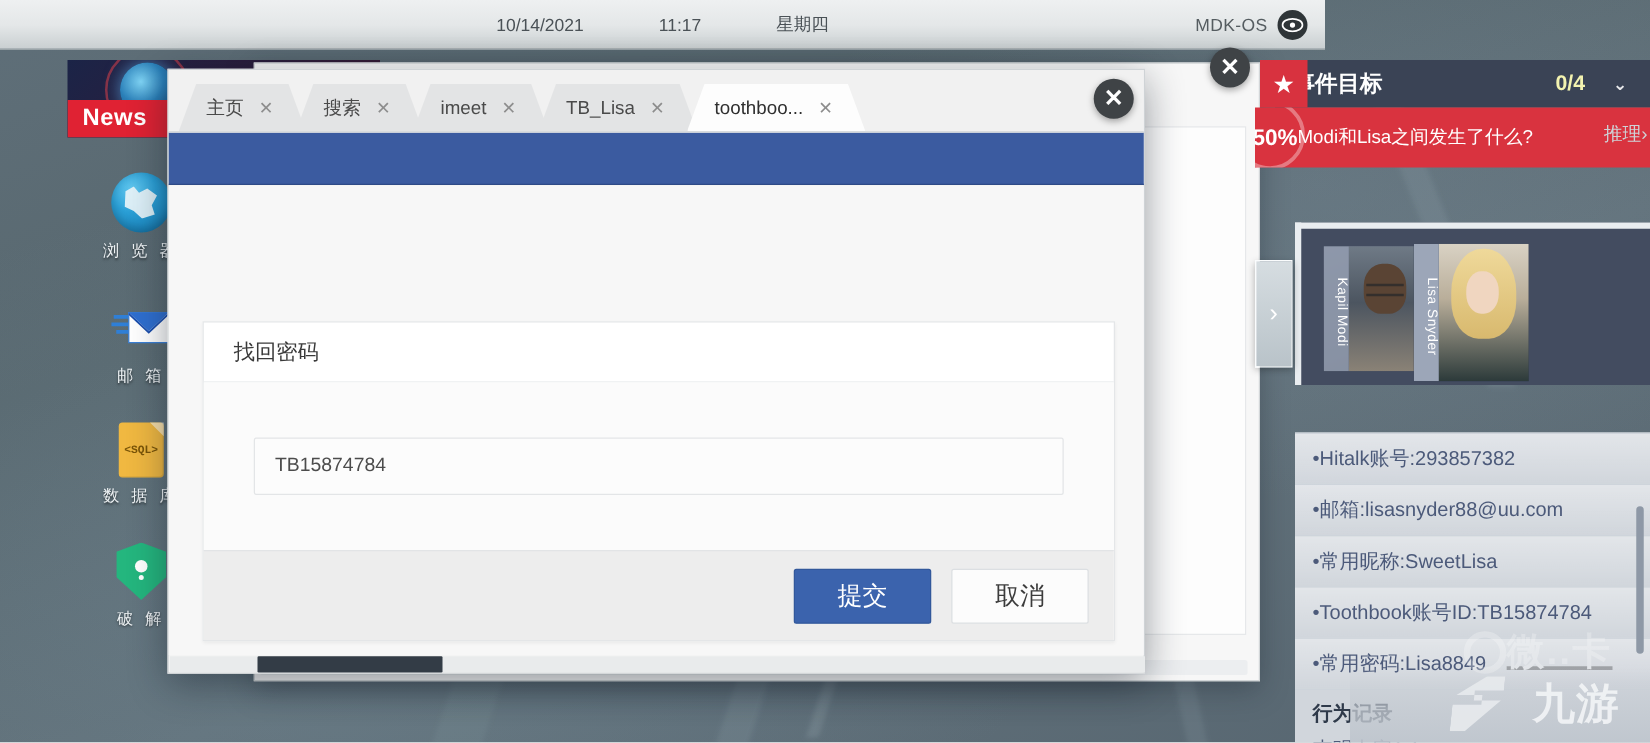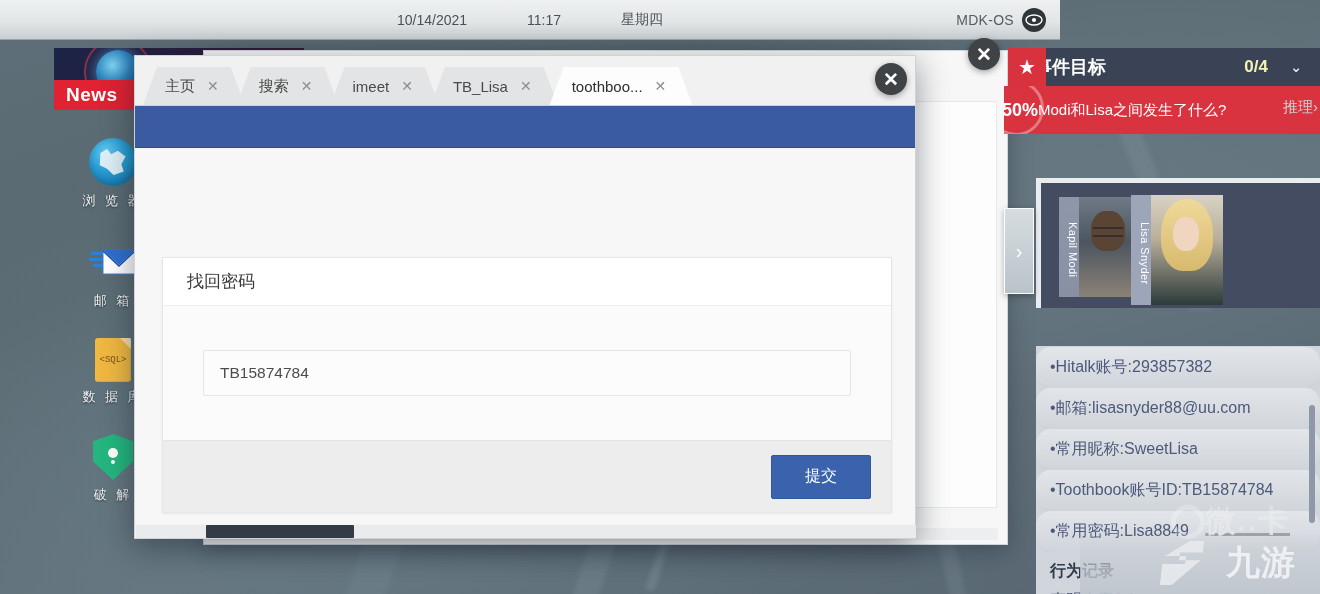--- a/index.html
+++ b/index.html
@@ -96,21 +96,21 @@
     width: 36px !important; height: 44px !important; margin-top: 2px;
     background: #f0b841; border-radius: 3px 3px 3px 3px;
     box-shadow: inset -1px -1px 0 rgba(0,0,0,.08);
   }
   .ic-sql:before {
     content:""; position:absolute; right:0; top:0; border-top:11px solid #fff;
     border-left:11px solid transparent; opacity:.55;
   }
   .sql-tag {
     position:absolute; left:50%; top:50%; transform:translate(-50%,-50%);
-    font-size:9px; color:#7a5508; font-family:"Liberation Mono", monospace; font-weight:normal;
+    font-size:9px; color:#7a5508; font-family:"Liberation Mono", monospace; font-weight:bold;
   }
   .ic-shield {
     width: 40px !important; height: 46px !important; margin: 0 auto 6px;
     background: #24b67e;
     clip-path: polygon(50% 0%, 100% 16%, 100% 60%, 50% 100%, 0% 60%, 0% 16%);
     position: relative;
   }
   .ic-shield:after {
     content:""; position:absolute; left:50%; top:30%; transform:translateX(-50%);
     width:10px; height:10px; border-radius:50%; background:#fff;
@@ -190,21 +190,21 @@
   .field {
     width: 100%; height: 46px; border: 1px solid #e3e5e7; border-radius: 2px;
     background: #fcfcfc; display: flex; align-items: center; padding: 4px 16px;
     font-size: 15.5px; color: #4c4c4c; cursor: text;
   }
   .dialog-foot {
     height: 72px; background: #ededed; border-top: 1px solid #e2e4e6;
     display: flex; align-items: center; justify-content: flex-end; gap: 16px; padding-right: 20px;
   }
   .btn {
-    min-width: 100px; height: 44px; padding: 0 24px; font-size: 16px;
+    min-width: 100px; height: 44px; padding: 0 34px; font-size: 20px;
     display: flex; align-items: center; justify-content: center;
     border-radius: 2px; cursor: pointer; border: 1px solid transparent; font-family: Liberation Serif, serif;
   }
   .btn-primary { background: #3b63ad; color: #fff; border-color: #32589b; }
   .btn-default { background: #fcfcfc; color: #3c3c3c; border-color: #dcdfe2; }
 
   
   .hud { position: absolute; left: 1004px; top: 48px; width: 316px; bottom: 0; }
   .obj-header {
     position: absolute; left: 16px; top: 0; right: 0; height: 38px;
@@ -287,21 +287,20 @@
 
   .info-panel {
     position: absolute; left: 32px; top: 298px; right: 0; bottom: 0;
     background: rgba(225,229,234,.88); border-top: 1px solid #cfd5dc;
     overflow: hidden;
   }
   .info-item {
     height: 41px; display: flex; align-items: center; padding-left: 14px;
     color: #4c5a7a; font-size: 16px; border-bottom: 1px solid rgba(190,198,208,.55);
     background: linear-gradient(180deg, rgba(255,255,255,.38), rgba(255,255,255,0));
-    border-radius: 15px;
   }
   .info-section {
     height: 38px; display: flex; align-items: center; padding-left: 14px;
     color: #2f3a4a; font-size: 16px; font-weight: bold;
   }
   .info-item-dim { color: #4c5a7a; font-size: 16px; padding-left: 14px; }
   .info-scroll {
     position: absolute; right: 5px; top: 58px; width: 6px; height: 118px;
     background: #8e98a6; border-radius: 3px; cursor: pointer;
   }
@@ -435,20 +434,21 @@
 
     <div class="page-body">
 
       <div class="dialog">
         <div class="dialog-head">找回密码</div>
         <div class="dialog-body">
           <div class="field" placeholder="">TB15874784</div>
         </div>
         <div class="dialog-foot">
           <div class="btn btn-primary">提交</div>
+          <div class="btn btn-default">取消</div>
         </div>
       </div>
 
     </div>
 
     <div class="hscroll">
       <div class="hscroll-thumb"></div>
     </div>
   </div>
 

